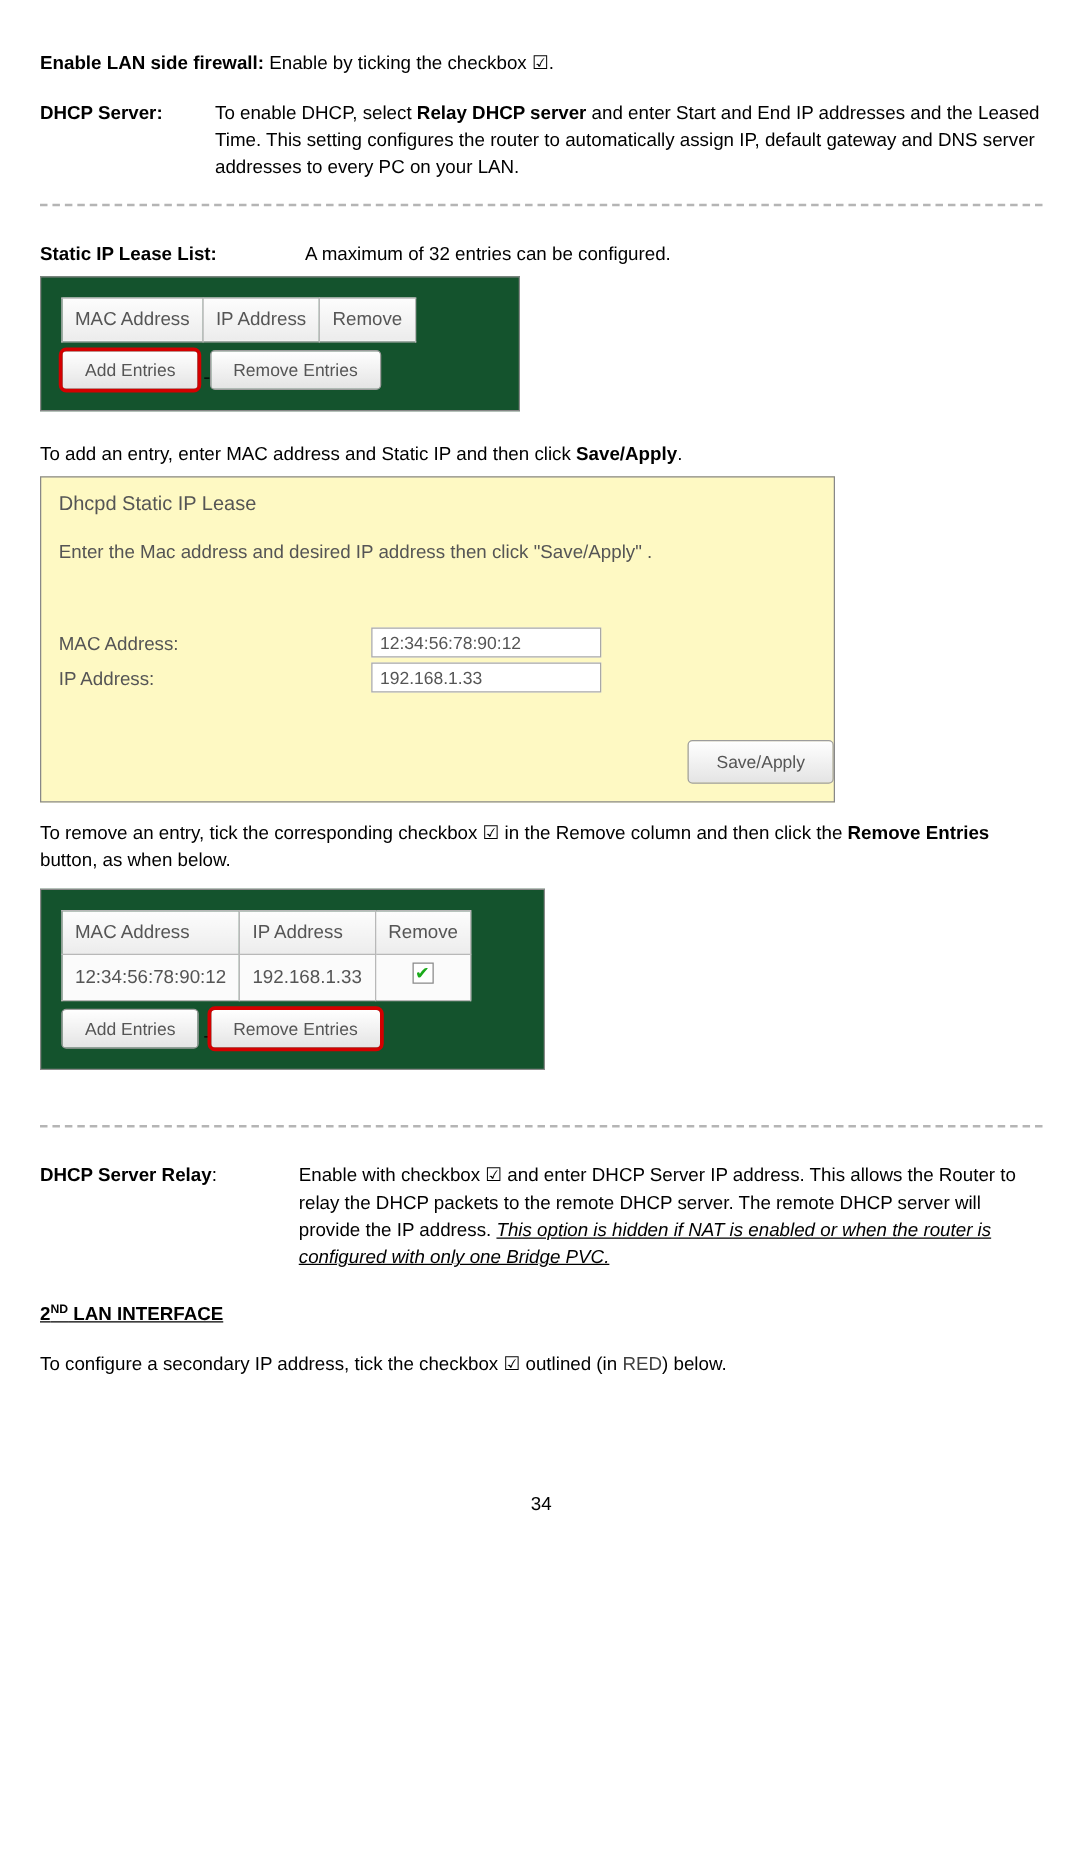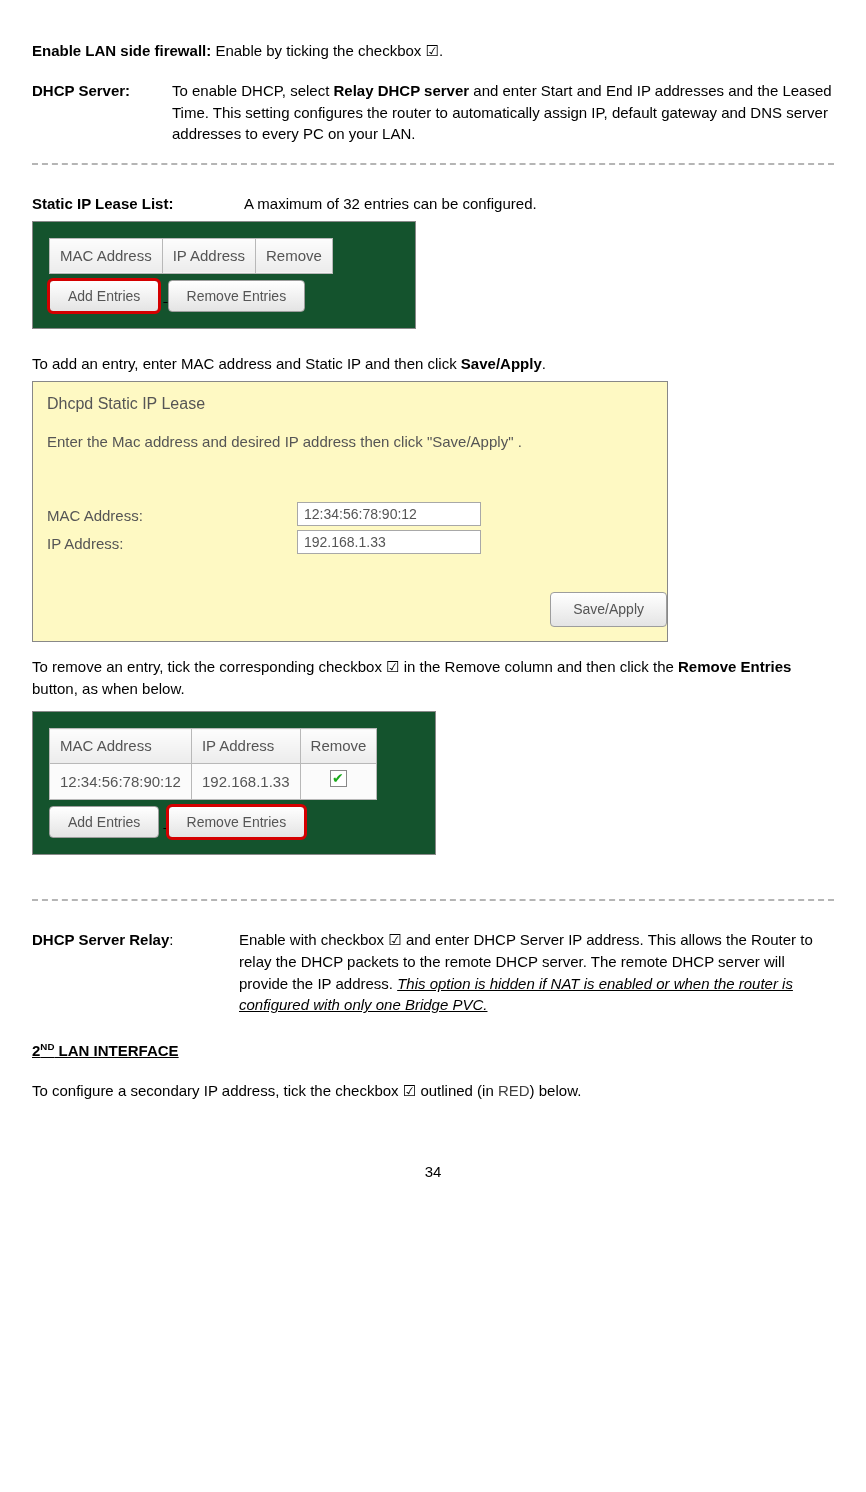--- a/index.html
+++ b/index.html
@@ -106,21 +106,21 @@
     color: #1aaa1a;
     font-size: 14px;
     position: absolute;
     top: -3px;
     left: 1px;
   }
   .underline { text-decoration: underline; }
   .italic { font-style: italic; }
   .red-text { color: #404040; }
   .super { font-size: 0.65em; vertical-align: super; }
-  .page-num { text-align: center; margin-top: 59px; font-size: 15px; }
+  .page-num { text-align: center; margin-top: 90px; font-size: 15px; }
   .para { margin: 10px 0 6px 0; }
   .cb-glyph { font-family: "Segoe UI Symbol", sans-serif; }
 </style>
 </head>
 <body>
 
 
 
 
 <div class="para">

